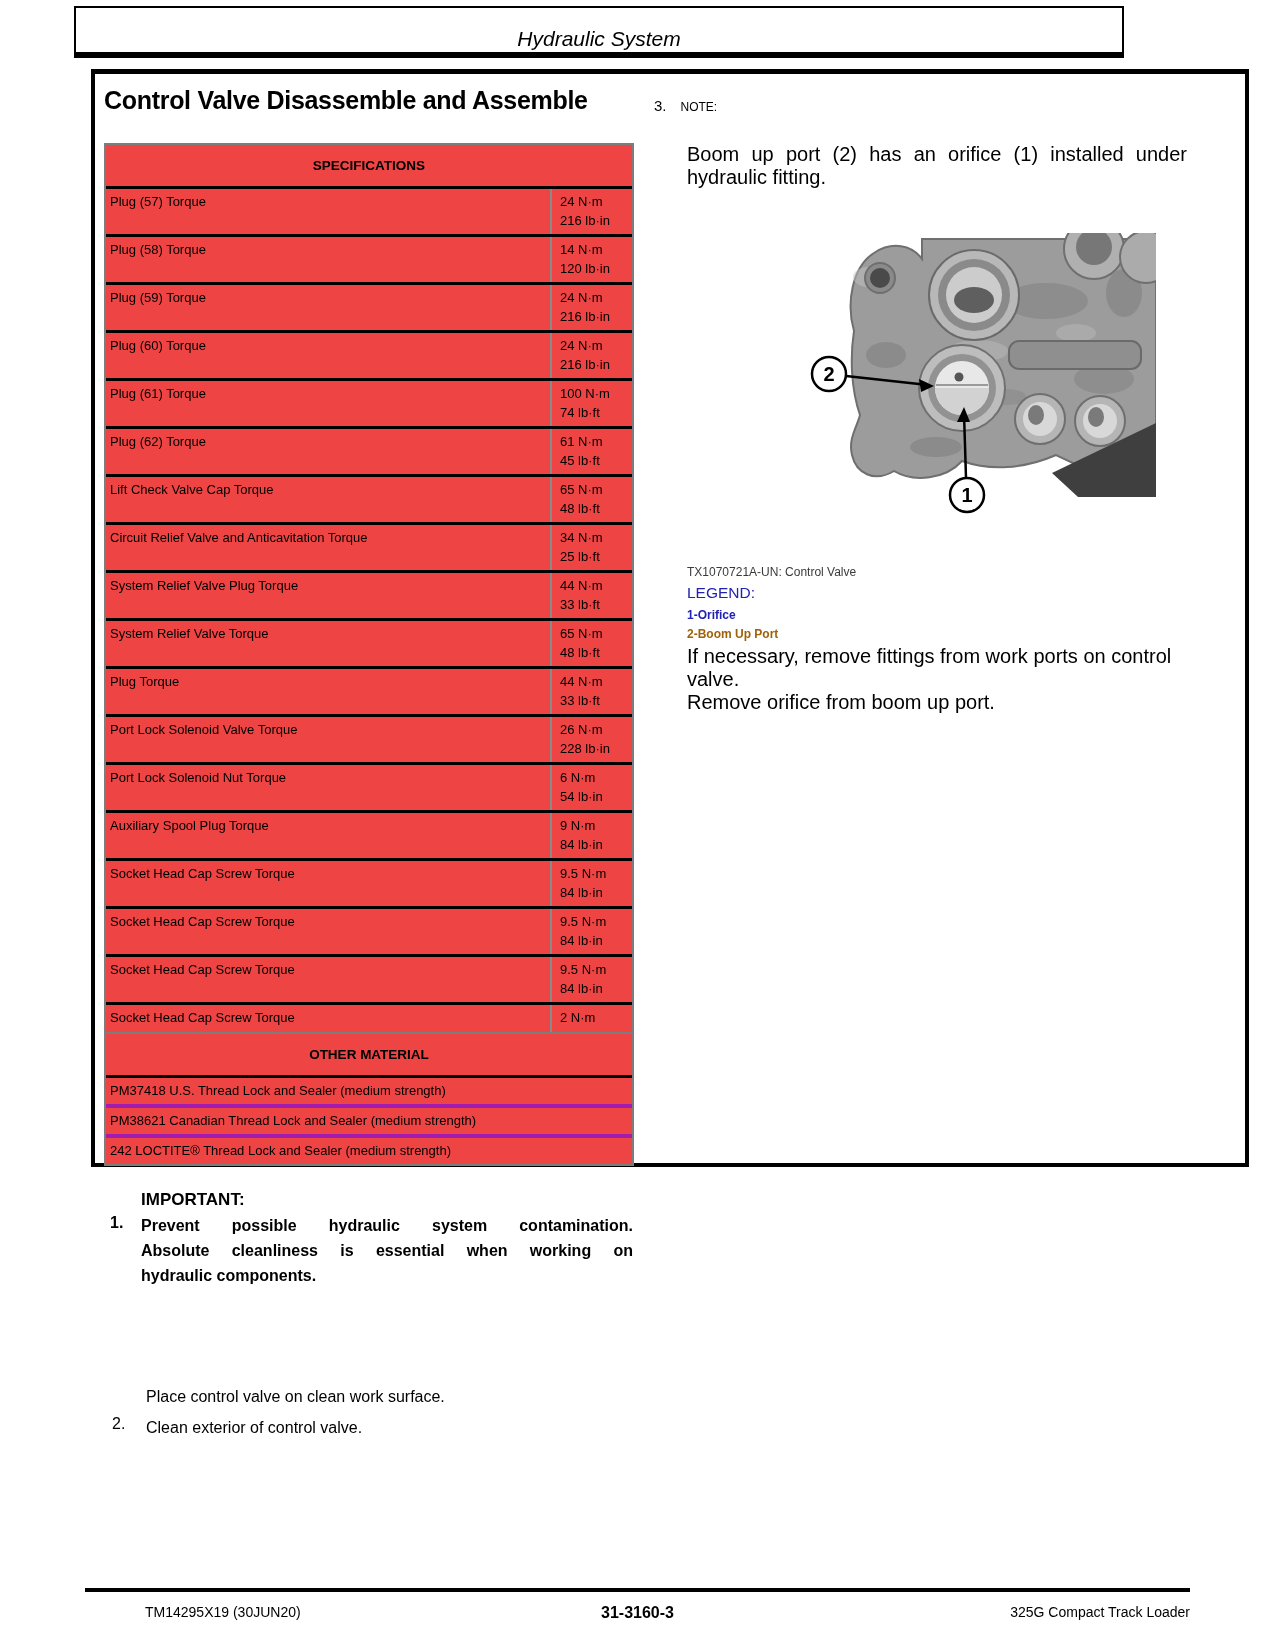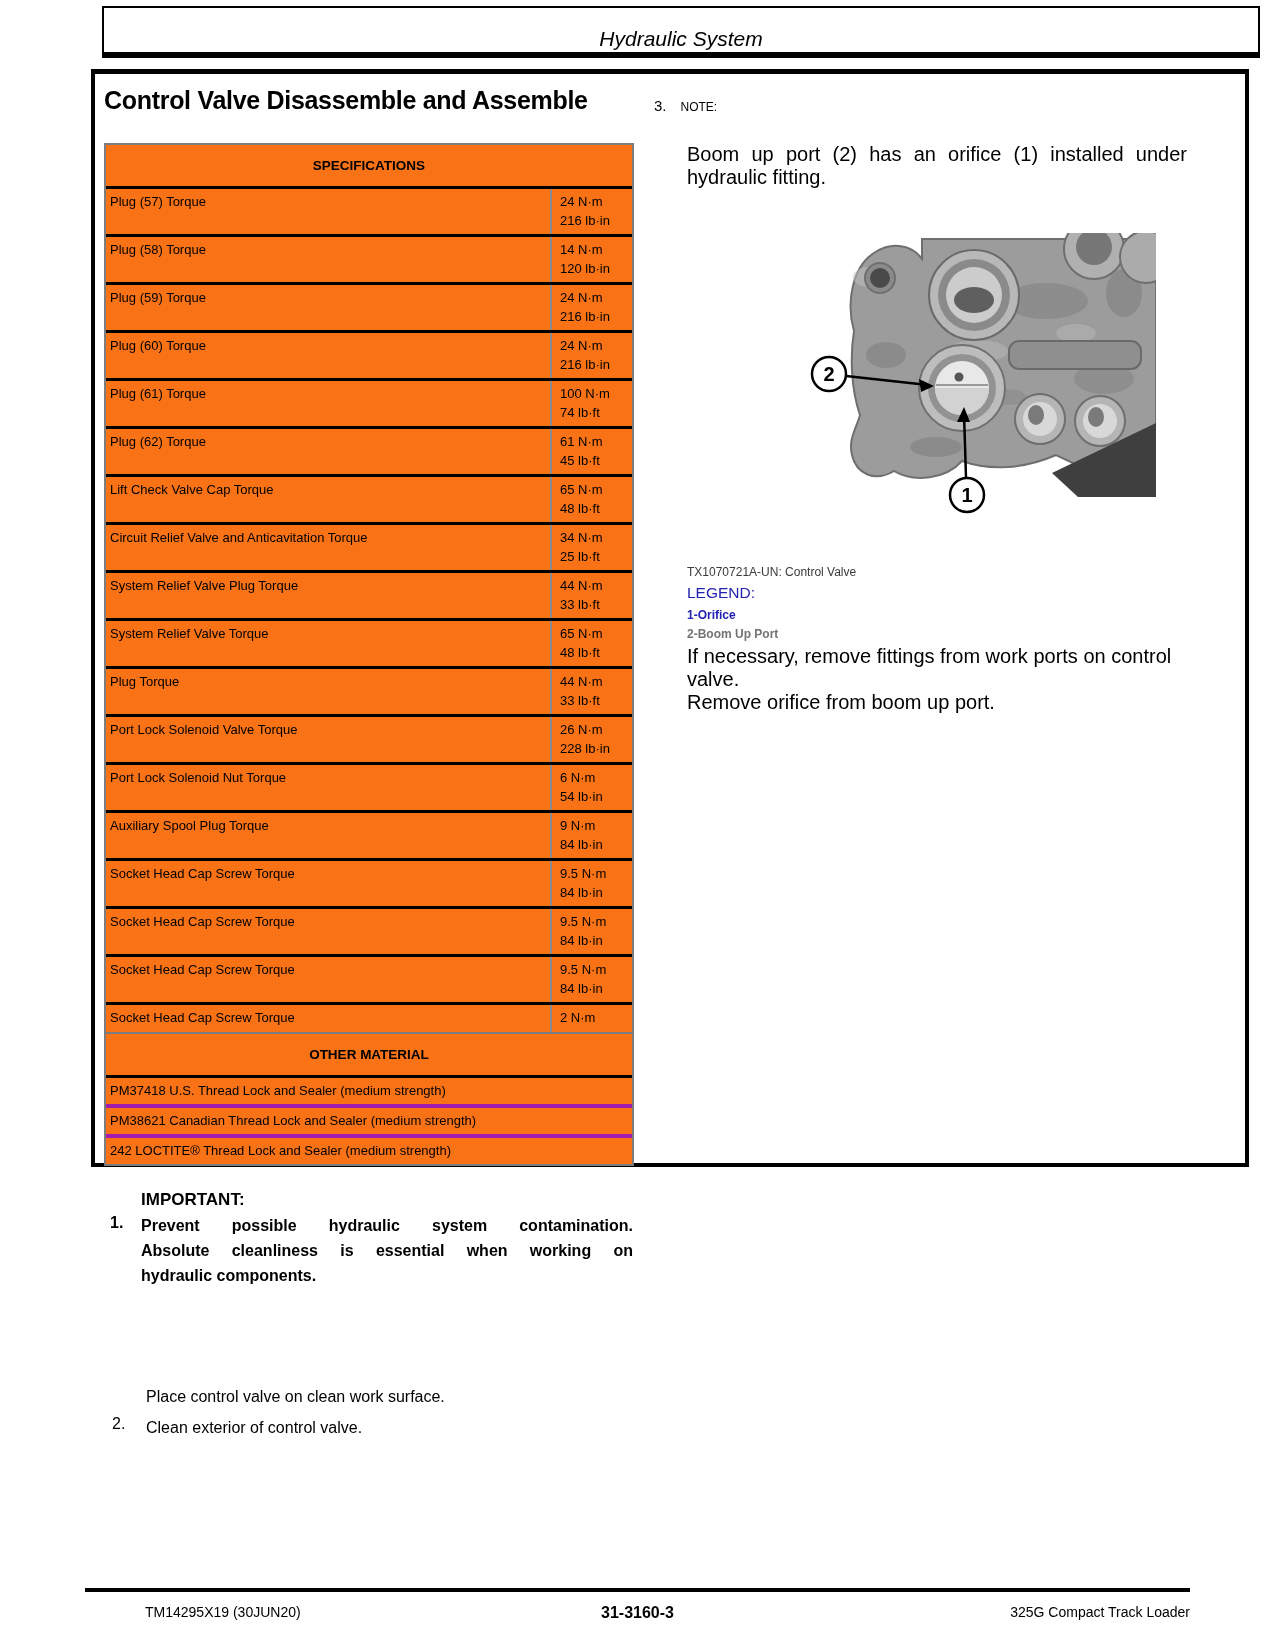--- a/index.html
+++ b/index.html
@@ -1,33 +1,33 @@
 <!DOCTYPE html>
 <html><head>
 <meta charset="utf-8">
 <style>
   html,body{margin:0;padding:0;background:#ffffff;}
   body{font-family:"Liberation Sans", sans-serif; color:#000;}
   #page{position:relative;width:1275px;height:1650px;background:#fff;overflow:hidden;}
 
   
-  .header-box{position:absolute;left:102px;top:6px;width:1158px;height:52px;
+  .header-box{position:absolute;left:74px;top:6px;width:1050px;height:52px;
     border:2px solid #000;border-bottom:6px solid #000;box-sizing:border-box;
     display:flex;align-items:flex-end;justify-content:center;}
   .header-title{font-style:italic;font-size:21px;line-height:24px;padding-bottom:1px;}
 
   
   .main-box{position:absolute;left:91px;top:69px;width:1158px;height:1098px;
     border:4px solid #000;border-top-width:5px;box-sizing:border-box;}
   .mb{position:absolute;} 
 
   .section-title{font-size:25px;font-weight:bold;letter-spacing:-0.3px;white-space:nowrap;}
 
   
-  .jd-table{width:530px;border:2px solid #7d7d7d;box-sizing:border-box;background:#f97316;}
+  .jd-table{width:530px;border:2px solid #7d7d7d;box-sizing:border-box;background:#ef4444;}
   .jd-table-title{font-weight:bold;font-size:13.5px;text-align:center;padding:13px 4px;}
   .spec-row{display:flex;border-top:3px solid #000;}
   .spec-label{flex:1 1 auto;font-size:13px;line-height:19px;padding:3px 8px 4px 4px;}
   .spec-value{width:82px;flex:0 0 82px;border-left:2px solid #8a8a8a;font-size:13px;line-height:19px;padding:3px 6px 4px 8px;box-sizing:border-box;}
   .om-row{font-size:13px;line-height:16px;padding:5px 4px;}
   .om-row + .om-row{border-top:4px solid #a21caf;}
   .om-first{border-top:3px solid #000;}
 
   
   .imp-heading{font-weight:bold;font-size:17px;}
@@ -287,21 +287,21 @@
       <line x1="172" y1="245" x2="170" y2="180" stroke="#000" stroke-width="2.5"></line>
       <polygon points="170,174 163,189 176,189" fill="#000"></polygon>
       <circle cx="173" cy="262" r="17" fill="#fff" stroke="#000" stroke-width="2.5"></circle>
       <text x="173" y="269" font-size="20" font-weight="bold" text-anchor="middle" font-family="Liberation Sans, sans-serif">1</text>
     </svg>
 
     <div class="mb fig-caption" style="left:592px;top:491px;">TX1070721A-UN: Control Valve</div>
     <div class="mb legend-title jd-blue" style="left: 592px; top: 510px; color: rgb(33, 33, 178);">LEGEND:</div>
     <div class="mb" style="left:592px;top:532px;" id="legend-list">
         <div class="legend-item jd-blue" style="color: rgb(33, 33, 178);">1-Orifice</div>
-        <div class="legend-item jd-blue" style="color: #737373; text-align: right;">2-Boom Up Port</div>
+        <div class="legend-item jd-blue" style="color: #a16207; text-align: right;">2-Boom Up Port</div>
       </div>
     <div class="mb para" style="left:592px;top:571px;width:510px;">
       <div>If necessary, remove fittings from work ports on control valve.</div>
       <div>Remove orifice from boom up port.</div>
     </div>
 
   </div>
 
   <div class="footer-rule"></div>
   <div class="footer-text" style="left:145px;">TM14295X19 (30JUN20)</div>

